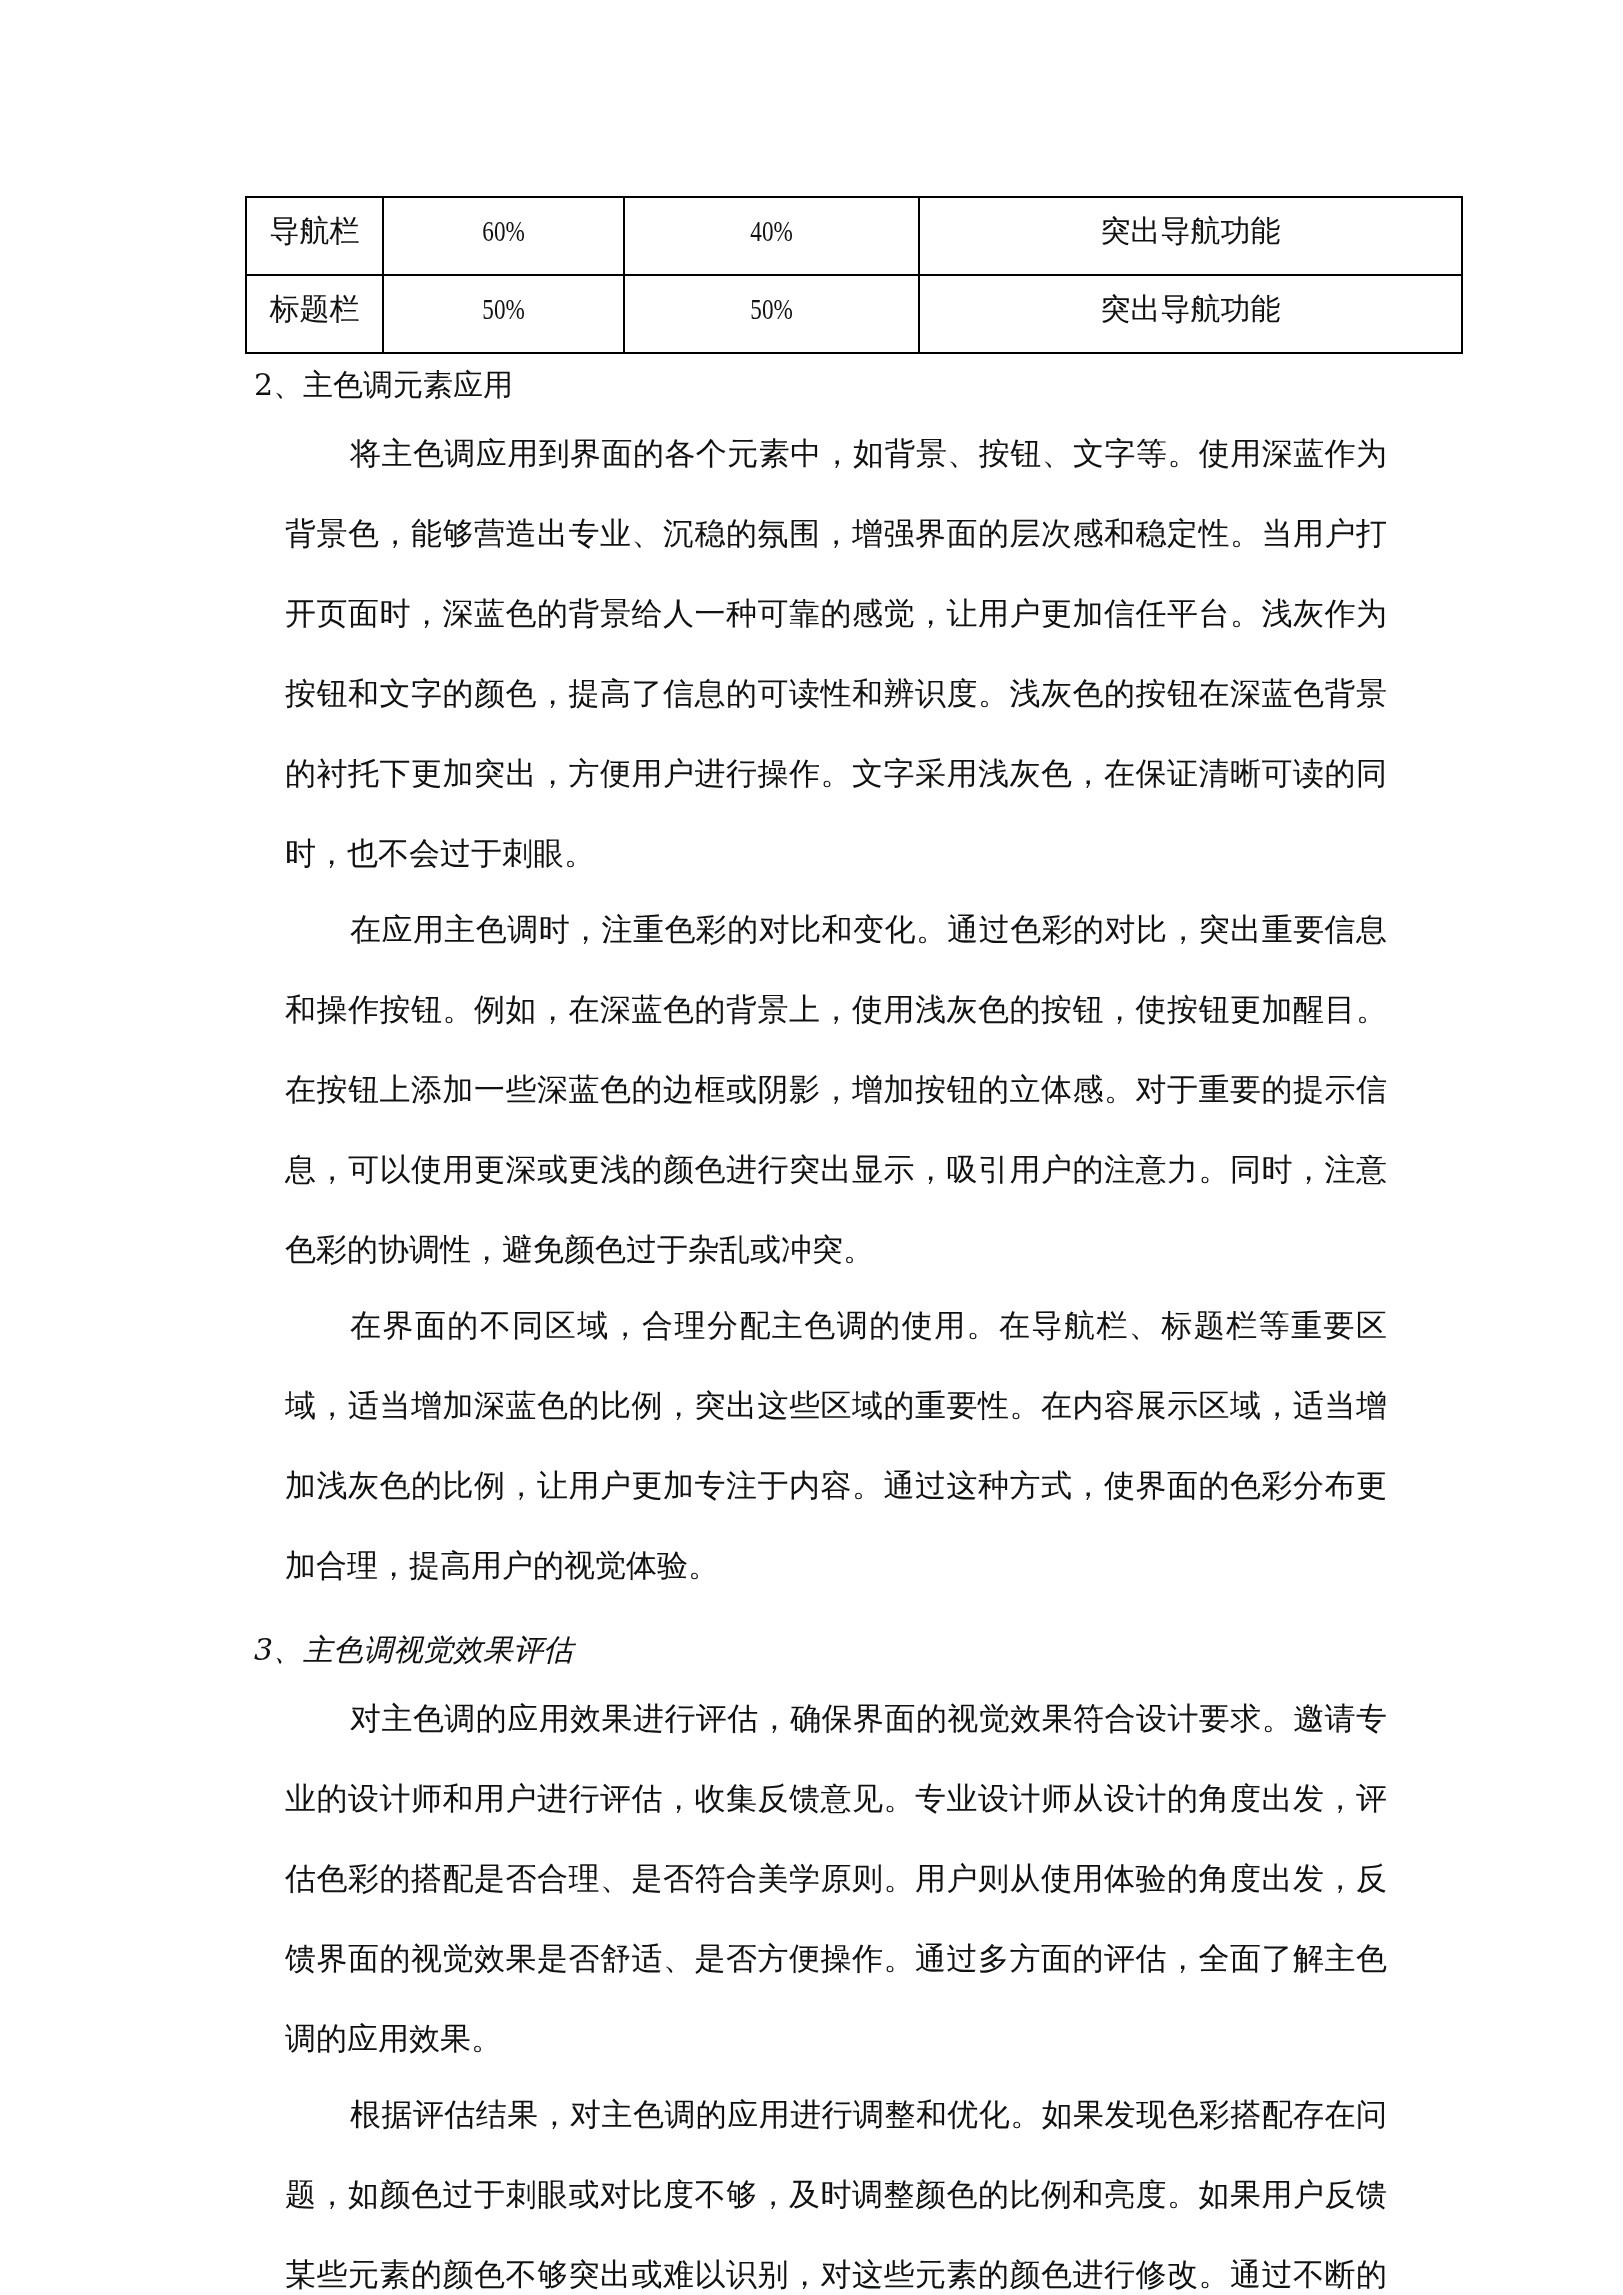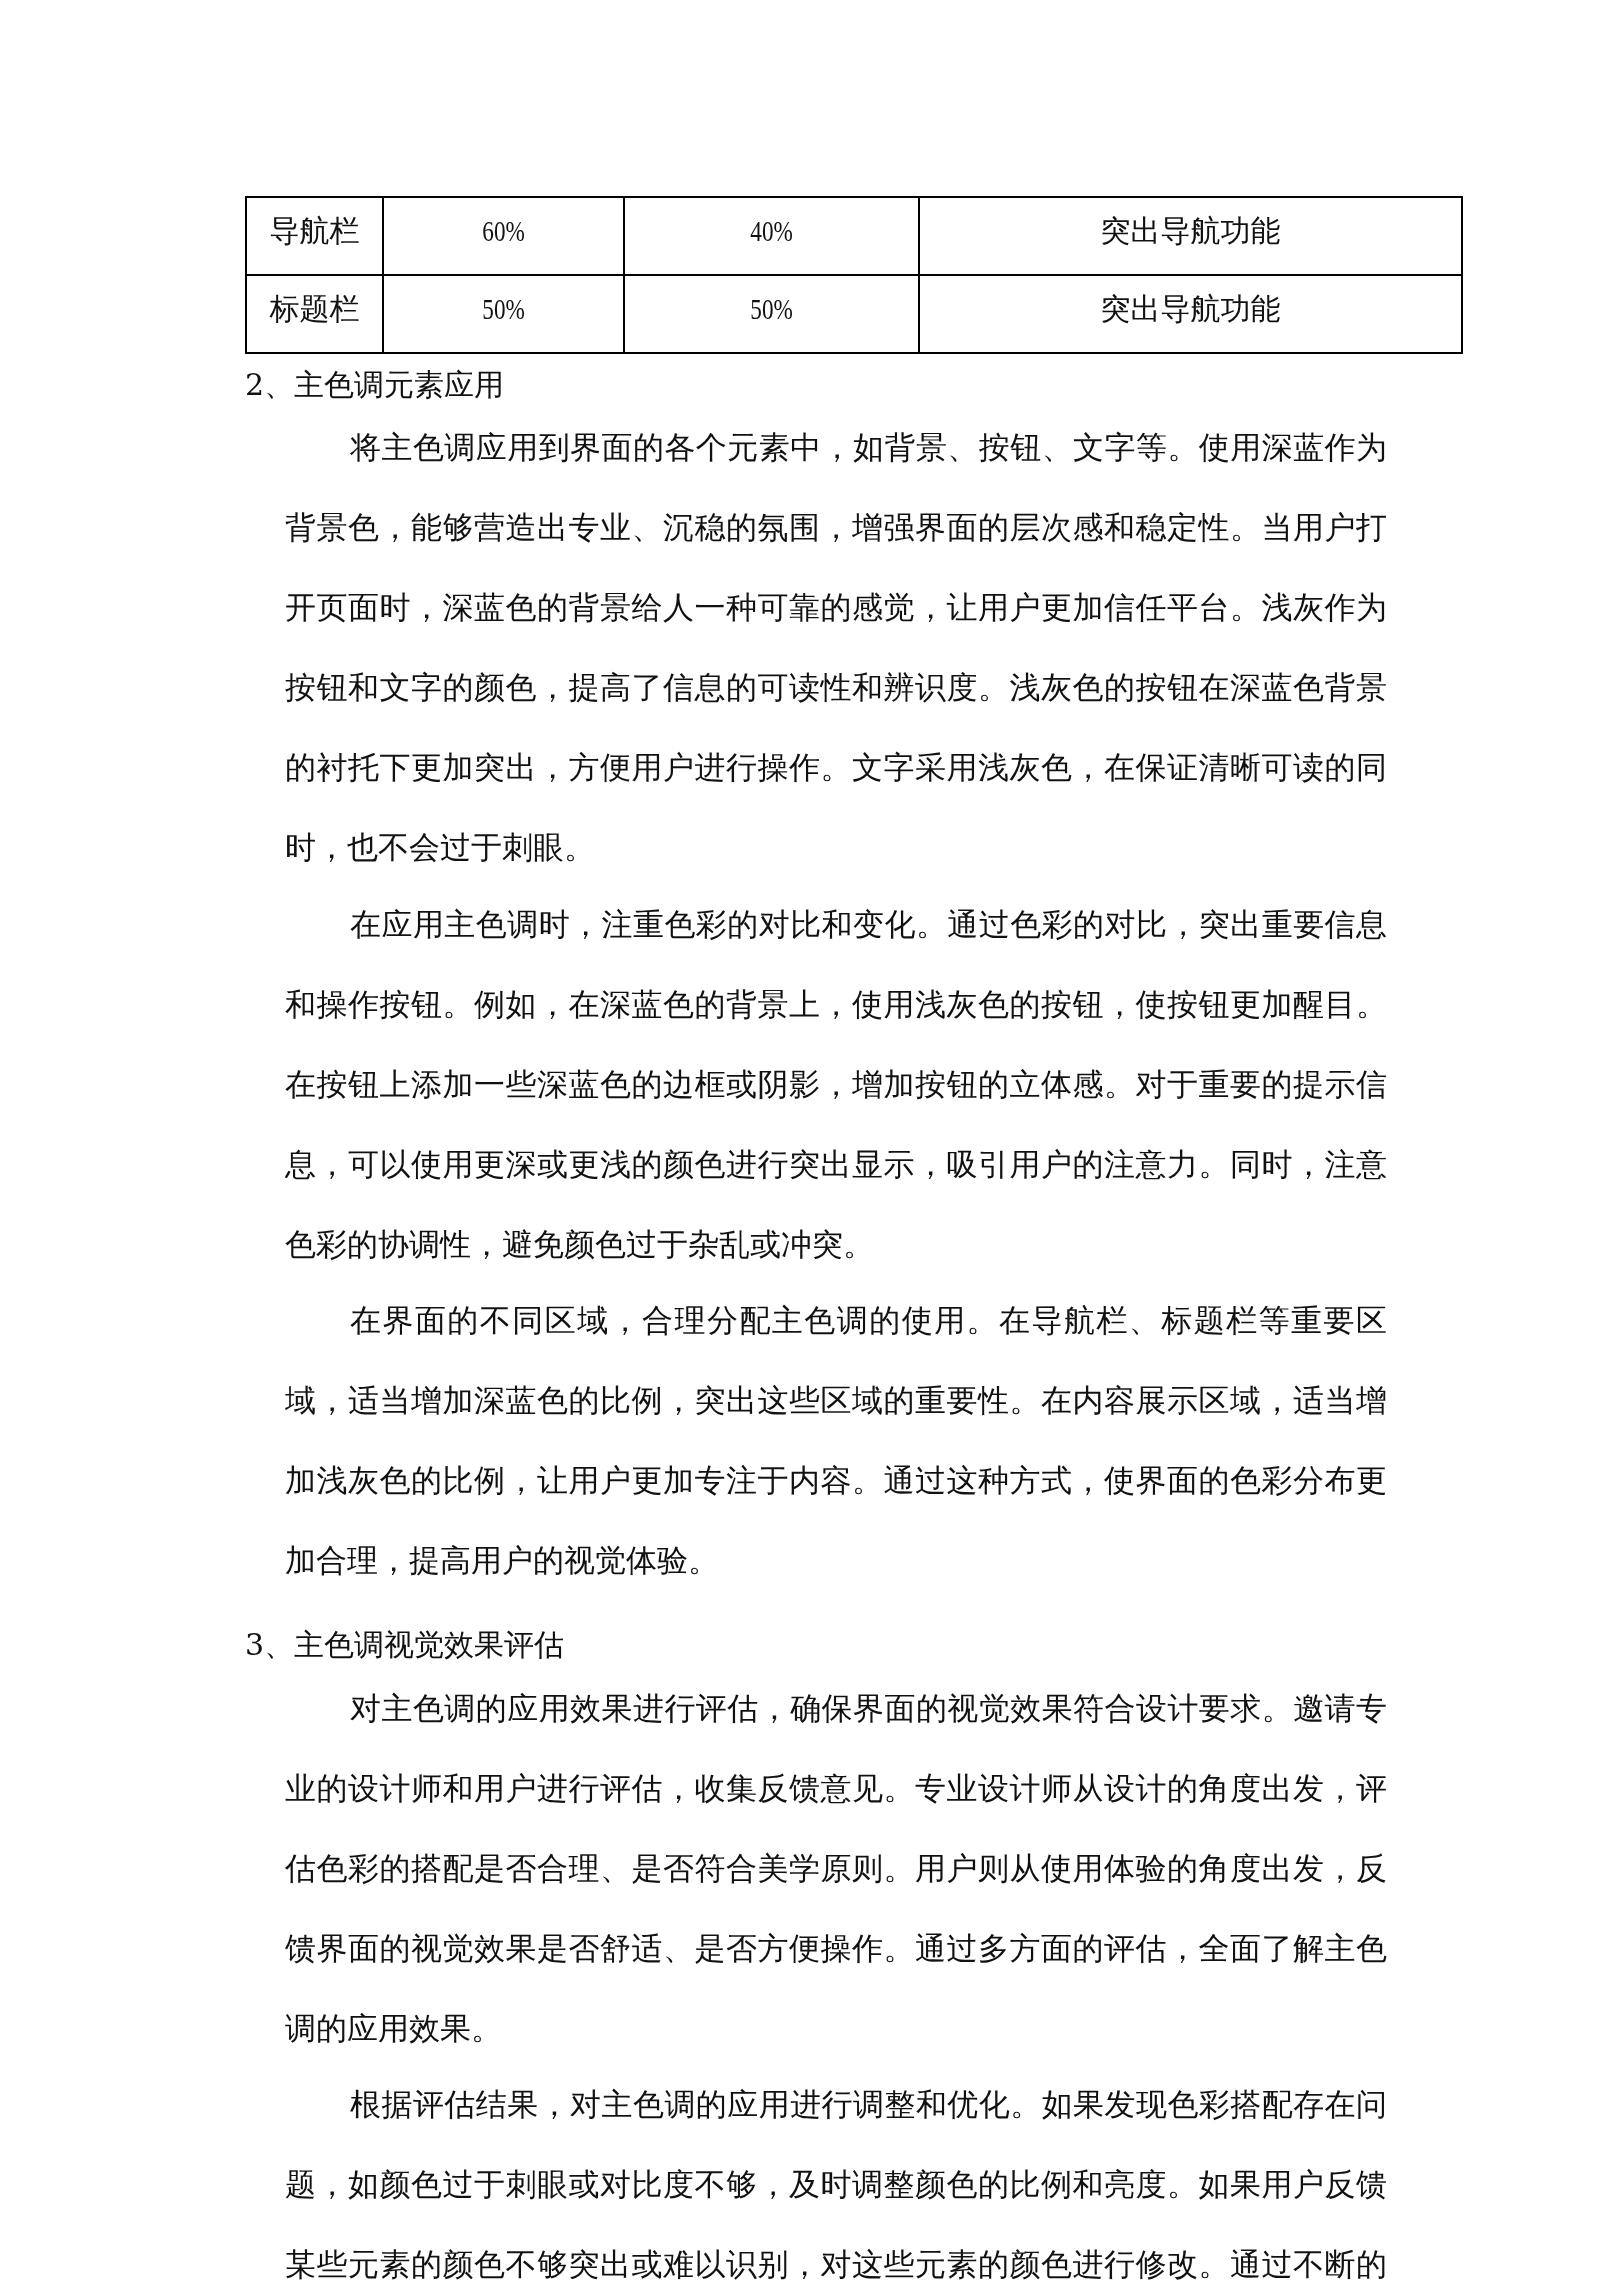--- a/index.html
+++ b/index.html
@@ -7,23 +7,23 @@
            font-family:"DejaVu Serif","Liberation Serif",serif; color:#111; }
     .page { position:absolute; left:245px; top:196px; width:1142px; }
     table.grid { border-collapse:collapse; width:1142px; table-layout:fixed;border-radius:29px; }
     table.grid td { border:2px solid #000; height:78px; text-align:center; vertical-align:top;
                     padding-top:13px; font-size:30px; line-height:39px; box-sizing:border-box; }
     table.grid td.c0 { width:137px; }
     table.grid td.c1 { width:241px; }
     table.grid td.c2 { width:295px; }
     table.grid td.c3 { width:543px; }
     .num { font-family:"Liberation Serif",serif; font-size:29px; transform:scaleX(0.8); display:inline-block; }
-    h3 { margin:0; font-weight:normal; font-size:30px; line-height:39px; }
+    h3 { margin:9px; font-weight:normal; font-size:30px; line-height:39px; }
     h3.s2 { margin-top:10.5px; }
-    h3.s3 { margin-top:25px; }
+    h3.s3 { margin-top:25px;font-style:italic; }
     p { margin:0; font-size:31px; line-height:80px; text-indent:65px; text-align:justify; }
     p + p { margin-top:-3.9px; }
     .sec { margin-top:3.9px;margin-left:40px; }
   </style>
 </head>
 <body>
 
 <div class="page">
 
   <table class="grid">

